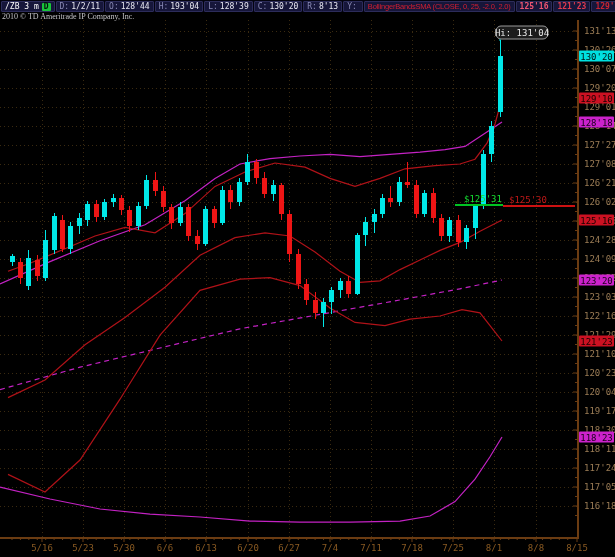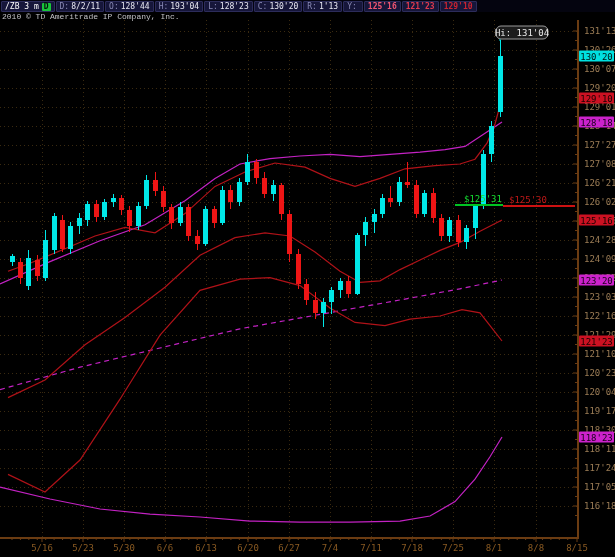--- a/index.html
+++ b/index.html
@@ -11,21 +11,21 @@
     overflow:hidden;white-space:nowrap;z-index:3;}
   .hbox{background:#16163a;border:1px solid #2c2c5a;border-radius:1px;display:flex;
     align-items:center;padding:0 3px;font-size:8px;line-height:8px;color:#fff;flex:0 0 auto;}
   .hlabel{color:#8a8ab6;margin-right:2px;}
   .hval{color:#e8e8f2;}
   #symbol-box .sym{color:#fff;margin-right:3px;}
   .agg-chip{background:#19c53a;color:#04110a;padding:0 2px;font-weight:bold;border-radius:1px;}
   .study-name{font-family:"Liberation Sans",sans-serif;font-size:7.5px;letter-spacing:-0.2px;}
   .study-val{font-weight:bold;}
   #copyright{position:absolute;top:12px;left:2px;font-size:8px;color:#c2c2c6;z-index:3;
-    font-family:Liberation Mono, monospace;}
+    font-family:Liberation Serif, serif;}
   svg{position:absolute;top:0;left:0;z-index:1;}
 </style>
 </head>
 <body>
 
 <div id="stage">
 
   <svg id="chart" width="615" height="557">
       <g shape-rendering="crispEdges">
         <line x1="0" y1="31" x2="577" y2="31" stroke="#3a2a10" stroke-width="1" stroke-dasharray="1 3"></line>
@@ -419,47 +419,50 @@
       </g>
     </svg>
 
   <div id="header">
     <div class="hbox" id="symbol-box">
       <span class="sym">/ZB 3 m</span>
       <span class="agg-chip">D</span>
     </div>
     <div class="hbox">
       <span class="hlabel">D:</span>
-      <span class="hval">8/2/11</span>
+      <span class="hval">1/2/11</span>
     </div>
     <div class="hbox">
       <span class="hlabel">O:</span>
       <span class="hval">128'44</span>
     </div>
     <div class="hbox">
       <span class="hlabel">H:</span>
       <span class="hval">193'04</span>
     </div>
     <div class="hbox">
       <span class="hlabel">L:</span>
-      <span class="hval">128'23</span>
+      <span class="hval">128'39</span>
     </div>
     <div class="hbox">
       <span class="hlabel">C:</span>
       <span class="hval">130'20</span>
     </div>
     <div class="hbox">
       <span class="hlabel">R:</span>
-      <span class="hval">1'13</span>
+      <span class="hval">8'13</span>
     </div>
     <div class="hbox">
       <span class="hlabel">Y:</span>
       <span class="hval"></span>
     </div>
     <div class="hbox">
+      <span class="study-name" style="color: rgb(212, 31, 48);">BollingerBandsSMA (CLOSE, 0, 25, -2.0, 2.0)</span>
+    </div>
+    <div class="hbox">
       <span class="study-val" style="color: rgb(239, 85, 113);">125'16</span>
     </div>
     <div class="hbox">
       <span class="study-val" style="color: rgb(224, 58, 78);">121'23</span>
     </div>
     <div class="hbox">
       <span class="study-val" style="color: rgb(200, 36, 48);">129'10</span>
     </div>
 
   </div>

